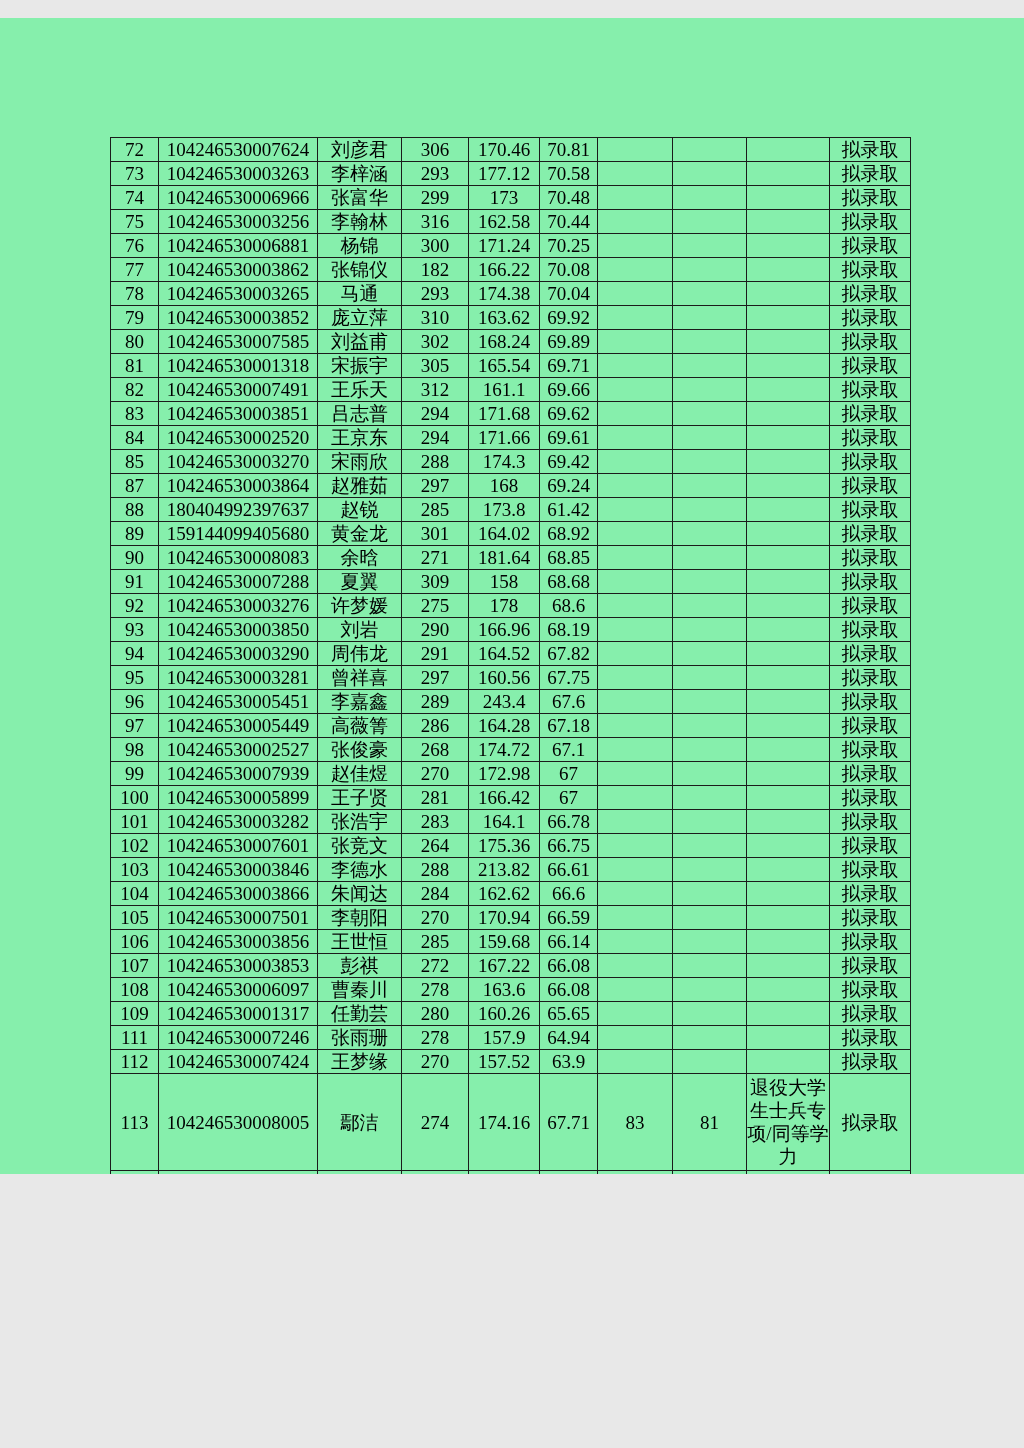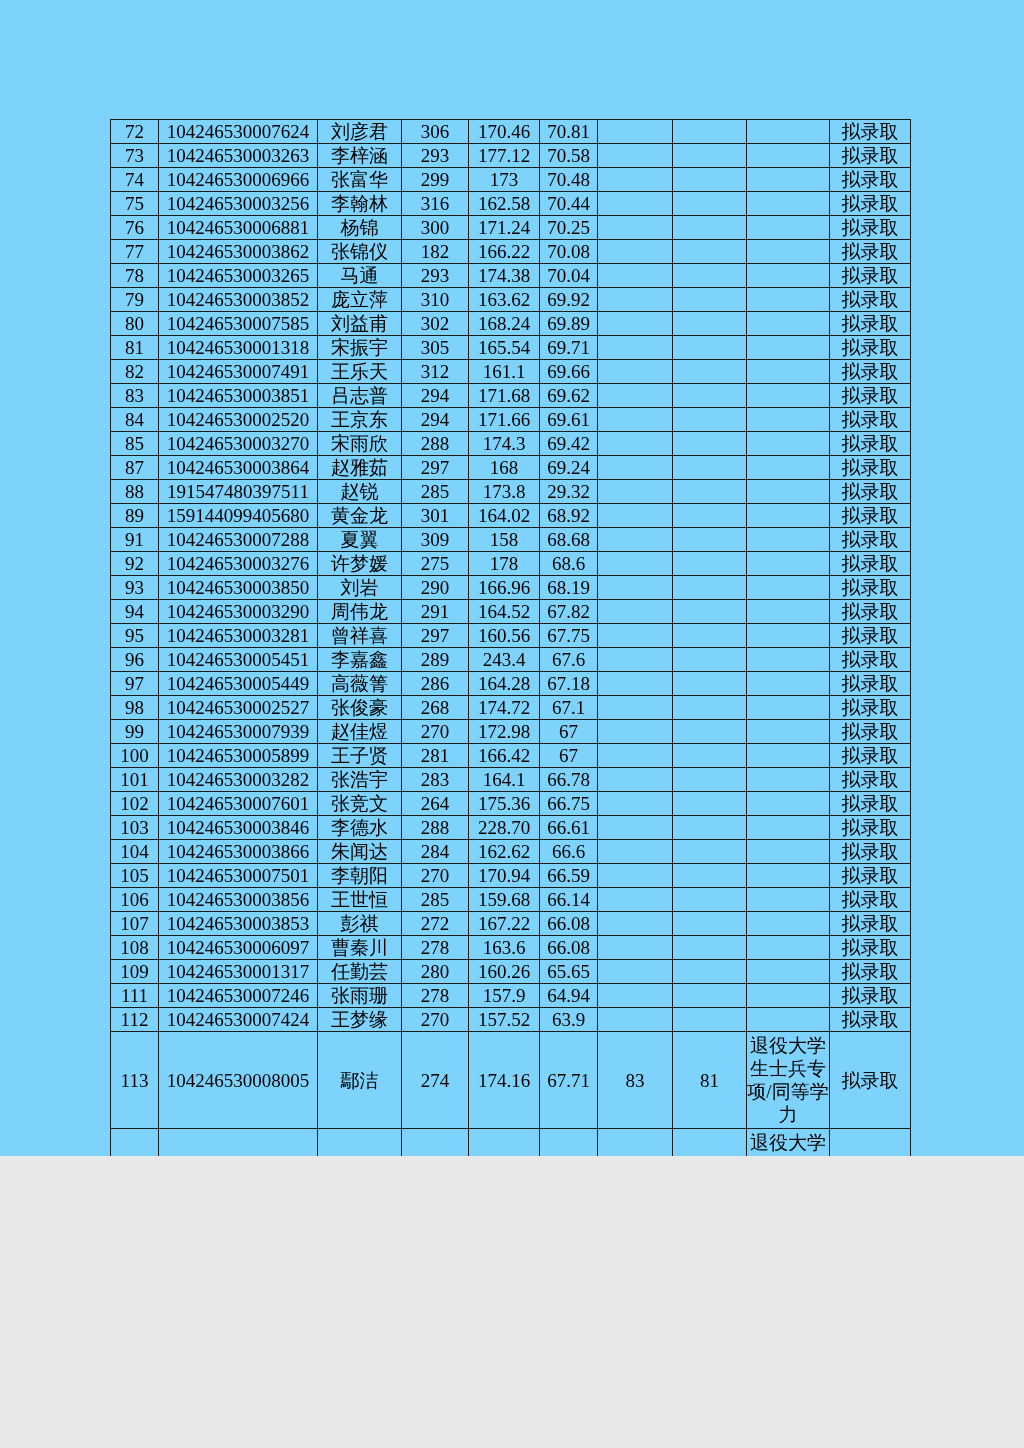--- a/index.html
+++ b/index.html
@@ -4,22 +4,22 @@
 <style>
   html, body {
     margin: 0;
     padding: 0;
     background: #e8e8e8;
   }
   .page {
     position: relative;
     width: 1024px;
     height: 1156px;
-    margin: 0 auto;
-    background: #7dd3fc;
+    margin: 18px auto;
+    background: #86efac;
     overflow: hidden;
     font-family: "Liberation Serif", "DejaVu Serif", serif;
     color: #000000;
   }
   table.results {
     position: absolute;
     left: 110px;
     top: 119px;
     width: 800px;
     border-collapse: collapse;
@@ -248,43 +248,55 @@
           <td>297</td>
           <td>168</td>
           <td>69.24</td>
           <td></td>
           <td></td>
           <td class="remark-cell"></td>
           <td>拟录取</td>
         </tr>
         <tr>
           <td>88</td>
-          <td>191547480397511</td>
+          <td>180404992397637</td>
           <td>赵锐</td>
           <td>285</td>
           <td>173.8</td>
-          <td>29.32</td>
+          <td>61.42</td>
           <td></td>
           <td></td>
           <td class="remark-cell"></td>
           <td>拟录取</td>
         </tr>
         <tr>
           <td>89</td>
           <td>159144099405680</td>
           <td>黄金龙</td>
           <td>301</td>
           <td>164.02</td>
           <td>68.92</td>
           <td></td>
           <td></td>
           <td class="remark-cell"></td>
           <td>拟录取</td>
         </tr>
         <tr>
+          <td>90</td>
+          <td>104246530008083</td>
+          <td>余晗</td>
+          <td>271</td>
+          <td>181.64</td>
+          <td>68.85</td>
+          <td></td>
+          <td></td>
+          <td class="remark-cell"></td>
+          <td>拟录取</td>
+        </tr>
+        <tr>
           <td>91</td>
           <td>104246530007288</td>
           <td>夏翼</td>
           <td>309</td>
           <td>158</td>
           <td>68.68</td>
           <td></td>
           <td></td>
           <td class="remark-cell"></td>
           <td>拟录取</td>
@@ -419,21 +431,21 @@
           <td></td>
           <td></td>
           <td class="remark-cell"></td>
           <td>拟录取</td>
         </tr>
         <tr>
           <td>103</td>
           <td>104246530003846</td>
           <td>李德水</td>
           <td>288</td>
-          <td>228.70</td>
+          <td>213.82</td>
           <td>66.61</td>
           <td></td>
           <td></td>
           <td class="remark-cell"></td>
           <td>拟录取</td>
         </tr>
         <tr>
           <td>104</td>
           <td>104246530003866</td>
           <td>朱闻达</td>

